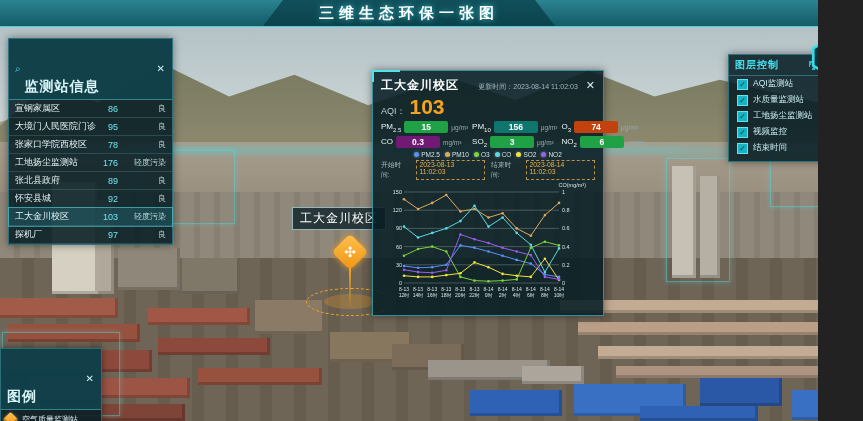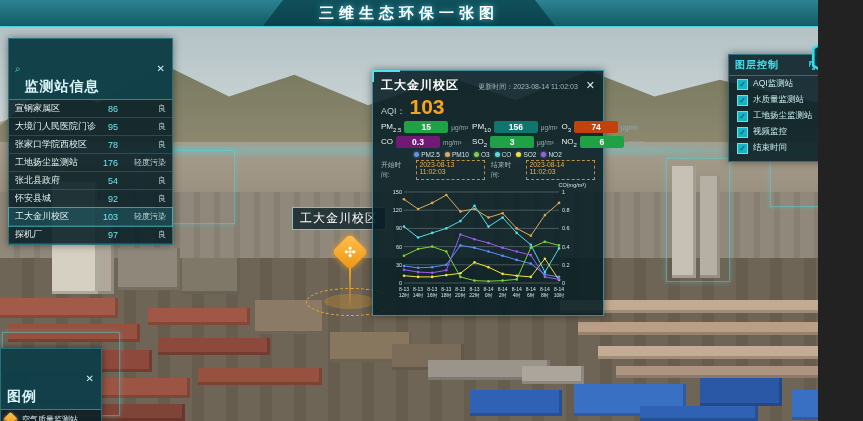--- a/index.html
+++ b/index.html
@@ -199,21 +199,21 @@
         </div>
 
         <div class="s-row">
           <span class="s-name">工地扬尘监测站</span>
           <span class="s-val">176</span>
           <span class="s-status">轻度污染</span>
         </div>
 
         <div class="s-row">
           <span class="s-name">张北县政府</span>
-          <span class="s-val">54</span>
+          <span class="s-val">89</span>
           <span class="s-status">良</span>
         </div>
 
         <div class="s-row">
           <span class="s-name">怀安县城</span>
           <span class="s-val">92</span>
           <span class="s-status">良</span>
         </div>
 
         <div class="s-row selected">

